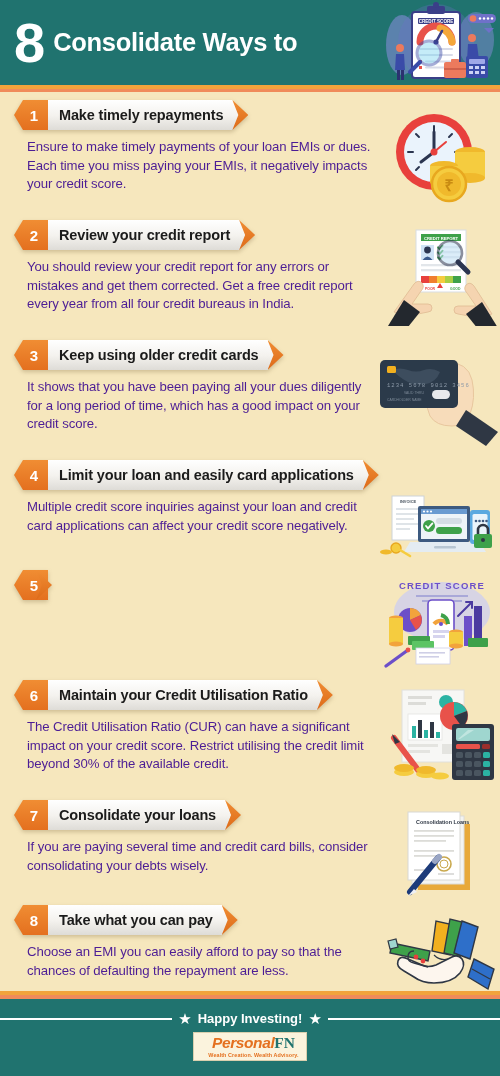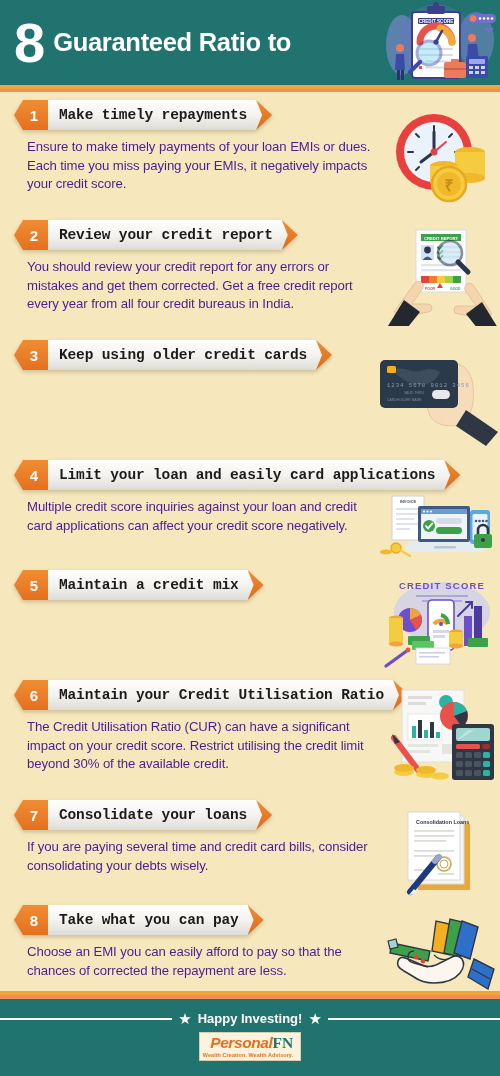--- a/index.html
+++ b/index.html
@@ -106,21 +106,20 @@
     color: #1b1b1b;
     font-size: 14.5px;
     font-weight: bold;
     display: flex;
     align-items: center;
     padding: 0 22px 0 11px;
     letter-spacing: -0.15px;
     clip-path: polygon(0 0, calc(100% - 13px) 0, 100% 50%, calc(100% - 13px) 100%, 0 100%);
     margin-right: -1px;
     white-space: nowrap;
-    font-family: Liberation Mono, monospace;
   }
 
   .ribbon-tail {
     width: 16px;
     background: linear-gradient(180deg, #f08d33 0%, #dd6a19 100%);
     clip-path: polygon(0 0, 100% 50%, 0 100%, 6px 50%);
     margin-left: -12px;
   }
 
   .section-text {
@@ -175,22 +174,22 @@
     font-weight: bold;
     white-space: nowrap;
   }
 
   .star { color: #ffffff; font-size: 15px; line-height: 1; }
 
   .logo {
     margin-top: 6px;
     background: #fbf3dd;
     border: 1px solid #d9cfae;
-    padding: 2px 7px 2px 3px;
-    text-align: right;
+    padding: 2px 7px 2px 14px;
+    text-align: center;
     line-height: 1;
   }
 
   .logo-main {
     font-size: 15.5px;
     font-weight: bold;
     font-style: italic;
     color: #e4701f;
     letter-spacing: -0.4px;
   }
@@ -210,21 +209,21 @@
   .logo-tag .o { color: #e4701f; }
 </style>
 </head>
 <body>
 
 <div class="infographic">
 
   <div class="header">
     <div class="header-num">8</div>
     <div class="header-title">
-      <div>Guaranteed Ratio to</div>
+      <div>Consolidate Ways to</div>
     </div>
 
     <svg class="header-art" viewBox="0 0 128 85">
       <ellipse cx="30" cy="45" rx="16" ry="30" fill="#8d8ee0" opacity="0.55"></ellipse>
       <ellipse cx="104" cy="40" rx="18" ry="28" fill="#8d8ee0" opacity="0.45"></ellipse>
       <circle cx="64" cy="42" r="38" fill="#6f71c9" opacity="0.28"></circle>
 
       <rect x="40" y="12" width="48" height="66" rx="3" fill="#ffffff" stroke="#3a3f88" stroke-width="2"></rect>
       <rect x="55" y="6" width="18" height="8" rx="2" fill="#3a3f88"></rect>
       <circle cx="64" cy="5" r="3" fill="#3a3f88"></circle>
@@ -369,20 +368,21 @@
         <path d="M110 102 L94 76 L78 88 L94 108 Z" fill="#23282e"></path>
       </svg>
     </div>
 
     <div class="section" style="height:120px;">
       <div class="ribbon">
         <div class="ribbon-num">3</div>
         <div class="ribbon-title">Keep using older credit cards</div>
         <div class="ribbon-tail"></div>
       </div>
+      <div class="section-text">It shows that you have been paying all your dues diligently for a long period of time, which has a good impact on your credit score.</div>
       <svg class="section-art" style="top:6px; right:0px; width:126px; height:100px;" viewBox="0 0 126 100">
 
         <path d="M72 16 q22 0 26 18 q4 18 -2 34 q-4 12 -18 12 q-16 0 -22 -10 l-4 -12 q10 2 14 -2 q4 -4 2 -10 l-6 -14 q6 -16 10 -16 Z" fill="#f7dcba" stroke="#e8c79e" stroke-width="1"></path>
         <path d="M92 64 L124 86 L112 100 L82 80 Z" fill="#2f3744"></path>
 
         <rect x="6" y="14" width="78" height="48" rx="5" fill="#2b3a4a"></rect>
         <path d="M18 24 q8 -3 16 0 q8 3 16 0 q8 -3 16 2 q-4 10 -14 12 q-10 2 -18 -2 q-8 -4 -16 -12 Z" fill="#3d4d5e"></path>
         <rect x="13" y="20" width="9" height="7" rx="1.5" fill="#f2b01f"></rect>
         <g fill="#8d9aa8" font-family="Liberation Mono, monospace" font-size="5.6" letter-spacing="1">
           <text x="13" y="41">1234 5678 9012 3456</text>
@@ -442,21 +442,20 @@
 
         <circle cx="16" cy="56" r="5" fill="#f5cc3f" stroke="#e8a81f" stroke-width="1.4"></circle>
         <line x1="20" y1="58" x2="30" y2="64" stroke="#f5cc3f" stroke-width="2.6" stroke-linecap="round"></line>
         <ellipse cx="6" cy="60" rx="6" ry="2.4" fill="#f0b92c"></ellipse>
       </svg>
     </div>
 
     <div class="section" style="height:110px;">
       <div class="ribbon">
         <div class="ribbon-num">5</div>
-        <div class="ribbon-title">Maintain a credit mix</div>
         <div class="ribbon-tail"></div>
       </div>
       <svg class="section-art" style="top:2px; width:118px; height:102px;" viewBox="0 0 118 102">
         <ellipse cx="62" cy="40" rx="48" ry="30" fill="#cfd0ee" opacity="0.8"></ellipse>
         <text x="62" y="17" font-size="9.5" fill="#6c4fc9" text-anchor="middle" font-family="Liberation Sans, sans-serif" font-weight="bold" letter-spacing="1.2">CREDIT SCORE</text>
         <g fill="#a9a8d8">
           <rect x="36" y="23" width="52" height="2"></rect>
           <rect x="42" y="28" width="40" height="2"></rect>
         </g>
 
@@ -593,21 +592,21 @@
         <line x1="49" y1="57" x2="53" y2="53" stroke="#9aa6c4" stroke-width="6" stroke-linecap="round"></line>
       </svg>
     </div>
 
     <div class="section" style="height:75px;">
       <div class="ribbon">
         <div class="ribbon-num">8</div>
         <div class="ribbon-title">Take what you can pay</div>
         <div class="ribbon-tail"></div>
       </div>
-      <div class="section-text">Choose an EMI you can easily afford to pay so that the chances of corrected the repayment are less.</div>
+      <div class="section-text">Choose an EMI you can easily afford to pay so that the chances of defaulting the repayment are less.</div>
       <svg class="section-art" style="top:2px; width:120px; height:92px;" viewBox="0 0 120 92">
 
         <path d="M54 44 L58 14 L76 18 L72 48 Z" fill="#f2b01f" stroke="#2f3744" stroke-width="1.4"></path>
         <path d="M66 46 L72 12 L88 16 L82 50 Z" fill="#3ea14a" stroke="#2f3744" stroke-width="1.4"></path>
         <path d="M76 46 L84 14 L100 20 L92 52 Z" fill="#2e6fc9" stroke="#2f3744" stroke-width="1.4"></path>
 
         <path d="M14 36 L52 44 L50 54 L12 46 Z" fill="#3ea14a" stroke="#2f3744" stroke-width="1.4"></path>
         <path d="M10 34 L18 32 L20 40 L12 42 Z" fill="#9fd6cf" stroke="#2f3744" stroke-width="1.2"></path>
 
         <path d="M30 52 q-8 -4 -10 2 q-2 6 6 10 l10 6 q8 6 20 6 q18 0 26 -10 q6 -8 2 -14 q-4 -5 -10 -2 l-16 8 q-8 3 -14 0 Z" fill="#fdf6ee" stroke="#2f3744" stroke-width="1.6"></path>

